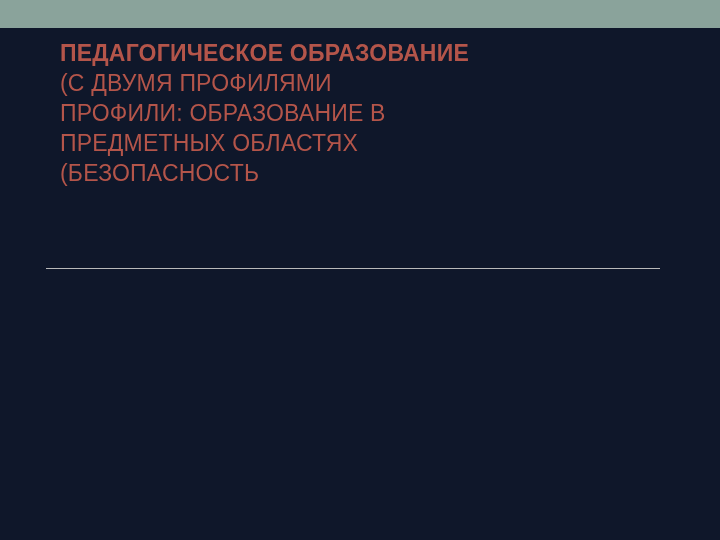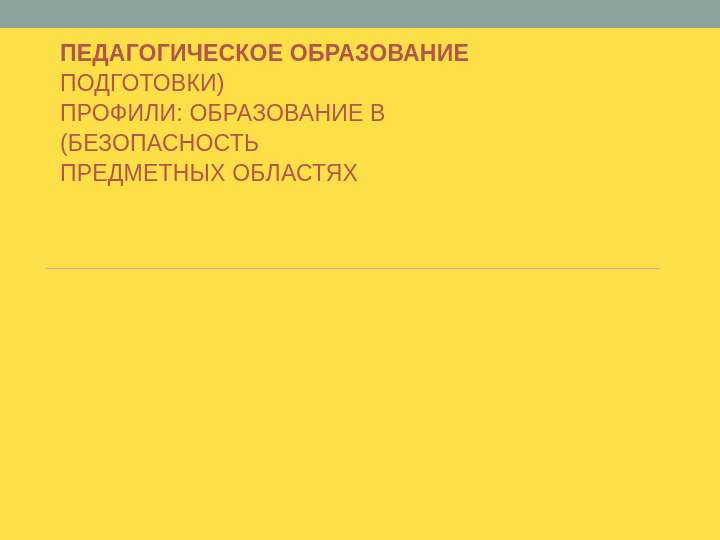--- a/index.html
+++ b/index.html
@@ -10,21 +10,21 @@
     width: 720px;
     height: 540px;
     background: #ffffff;
     font-family: "Liberation Sans", sans-serif;
     overflow: hidden;
   }
   .slide {
     position: relative;
     width: 720px;
     height: 540px;
-    background: #fde047;
+    background: #0f172a;
     box-sizing: border-box;
   }
   .top-band {
     position: absolute;
     left: 0;
     top: 0;
     width: 720px;
     height: 28px;
     background: #8aa39b;
   }
@@ -55,21 +55,21 @@
 </style>
 </head>
 <body>
 
 <div class="slide">
 
   <div class="top-band"></div>
 
   <div class="title-block">
     <div class="title-line bold">ПЕДАГОГИЧЕСКОЕ ОБРАЗОВАНИЕ</div>
-    <div class="title-line">ПОДГОТОВКИ)</div>
+    <div class="title-line">(С ДВУМЯ ПРОФИЛЯМИ</div>
     <div class="title-line">ПРОФИЛИ: ОБРАЗОВАНИЕ В</div>
+    <div class="title-line">ПРЕДМЕТНЫХ ОБЛАСТЯХ</div>
     <div class="title-line">(БЕЗОПАСНОСТЬ</div>
-    <div class="title-line">ПРЕДМЕТНЫХ ОБЛАСТЯХ</div>
   </div>
 
   <div class="rule"></div>
 
 </div>
 
 </body></html>

